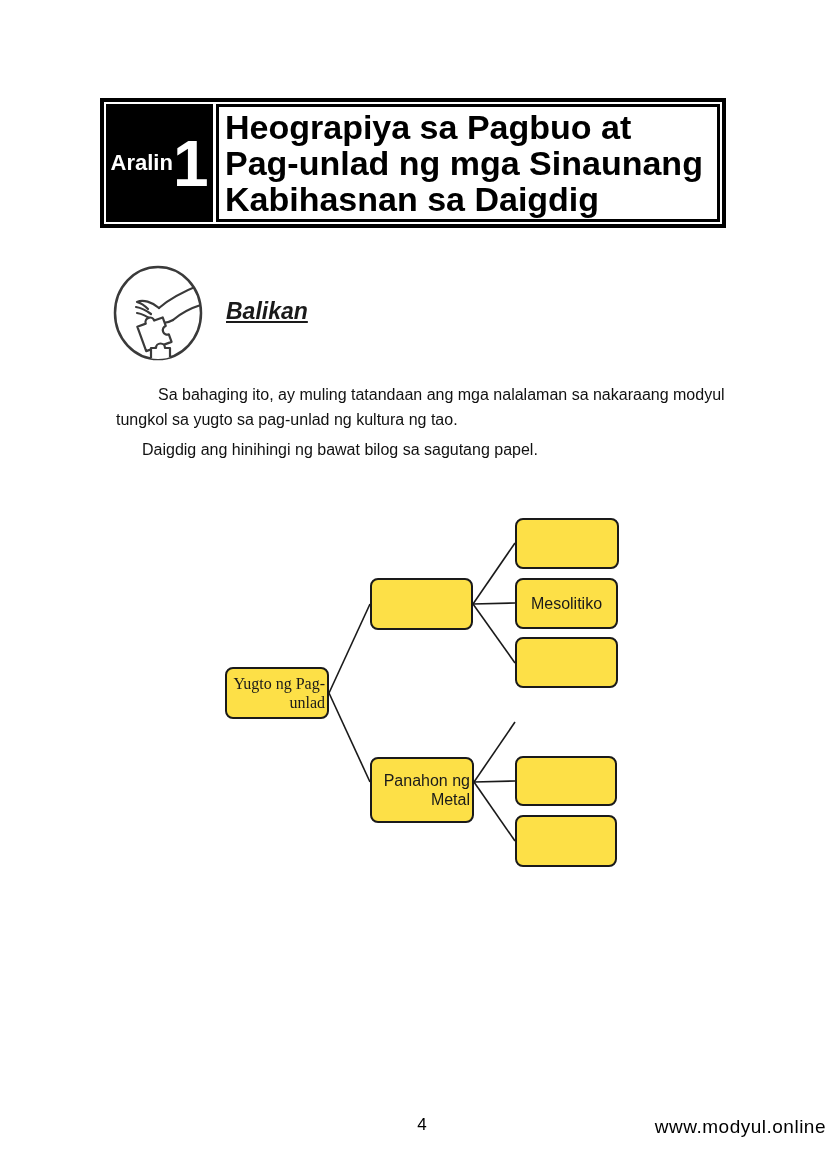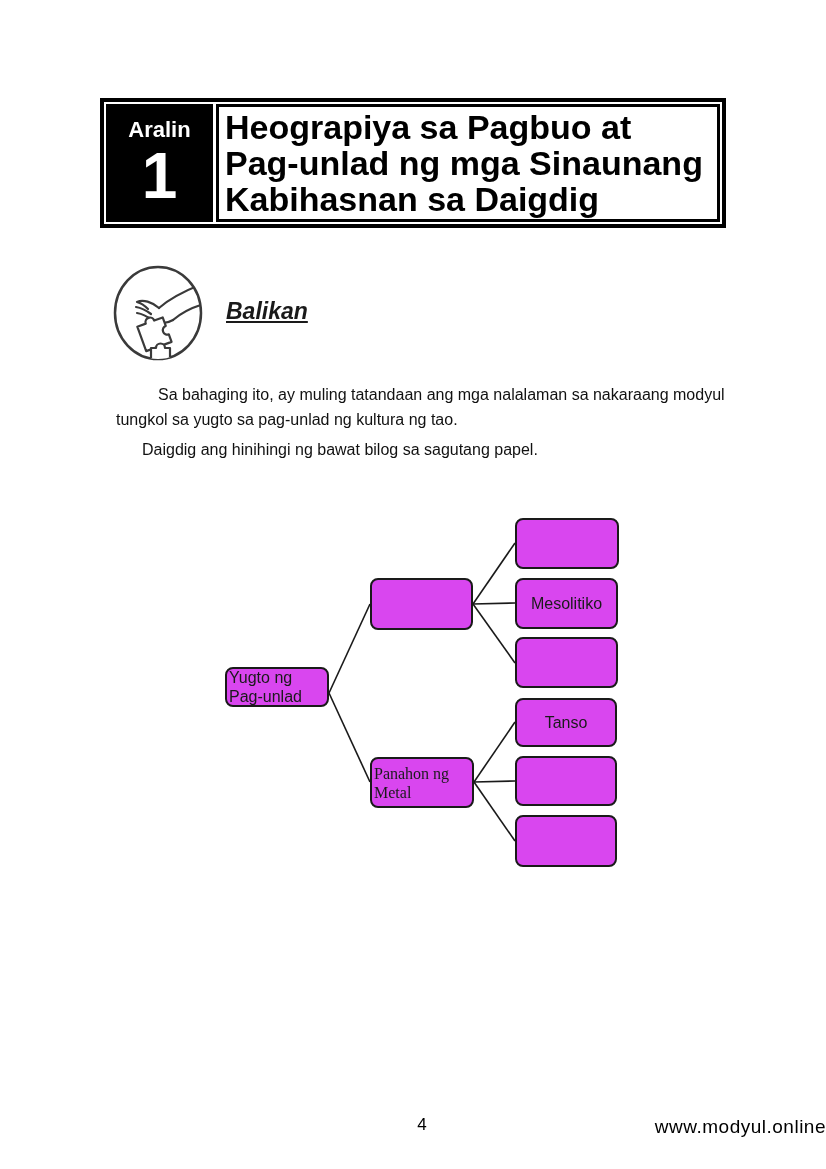--- a/index.html
+++ b/index.html
@@ -9,21 +9,21 @@
     font-family:"Liberation Sans", sans-serif; color:#1a1a1a; overflow:hidden;
   }
 
   
   .header-frame {
     position:absolute; left:100px; top:98px; width:626px; height:130px;
     border:4px solid #000; background:#fff; display:flex; padding:2px; gap:3px;
   }
   .lesson-cell {
     width:107px; background:#000; color:#fff;
-    display:flex; flex-direction:column; align-items:center; justify-content:center;
+    display:flex; flex-direction:row; align-items:center; justify-content:center;
   }
   .lesson-label { font-size:22px; font-weight:bold; line-height:24px; }
   .lesson-number { font-size:64px; font-weight:bold; line-height:64px; margin-top:2px; }
   .title-cell {
     flex:1; border:3px solid #000; background:#fff;
     display:flex; align-items:center; padding:0 6px;
   }
   .lesson-title { font-size:34px; font-weight:bold; line-height:36px; color:#000; }
 
   
@@ -37,27 +37,27 @@
   .body-par {
     position:absolute; left:100px; width:656px;
     font-size:16px; line-height:25px; color:#111; text-indent:42px;
   }
   .par-intro { top:382px;margin-left:16px; }
   .par-instruction { top:437px; }
 
   
   .connectors { position:absolute; left:0; top:0; width:826px; height:1169px; pointer-events:none; }
   .node {
-    position:absolute; border:2px solid #1a1a1a; border-radius:8px; background:#d946ef;
-    display:flex; align-items:center; justify-content:center; text-align:left;
+    position:absolute; border:2px solid #1a1a1a; border-radius:8px; background:#fde047;
+    display:flex; align-items:center; justify-content:center; text-align:right;
     font-size:16px; line-height:19px; color:#1a1a1a; padding:2px;
   }
-  .n-root    { left:225px; top:667px; width:104px; height:40px; }
+  .n-root    { left:225px; top:667px; width:104px; height:52px;font-family:Liberation Serif, serif; }
   .n-branch1 { left:370px; top:578px; width:103px; height:52px; }
-  .n-branch2 { left:370px; top:757px; width:104px; height:51px;font-family:Liberation Serif, serif; }
+  .n-branch2 { left:370px; top:757px; width:104px; height:66px; }
   .n-leaf1   { left:515px; top:518px; width:104px; height:51px; }
   .n-leaf2   { left:515px; top:578px; width:103px; height:51px; }
   .n-leaf3   { left:515px; top:637px; width:103px; height:51px; }
   .n-leaf4   { left:515px; top:698px; width:102px; height:49px; }
   .n-leaf5   { left:515px; top:756px; width:102px; height:50px; }
   .n-leaf6   { left:515px; top:815px; width:102px; height:52px; }
 
   
   .watermark {
     position:absolute; left:4px; right:0; top:1116px; text-align:right;
@@ -120,20 +120,19 @@
       <line x1="474" y1="782" x2="515" y2="841"></line>
     </g>
   </svg>
 
   <div class="node n-root">Yugto ng Pag-unlad</div>
   <div class="node n-branch1"></div>
   <div class="node n-branch2">Panahon ng Metal</div>
   <div class="node n-leaf1"></div>
   <div class="node n-leaf2">Mesolitiko</div>
   <div class="node n-leaf3"></div>
-  <div class="node n-leaf4">Tanso</div>
   <div class="node n-leaf5"></div>
   <div class="node n-leaf6"></div>
 
   <div class="watermark">www.modyul.online</div>
   <div class="page-number">4</div>
 
 </div>
 
 </body></html>

